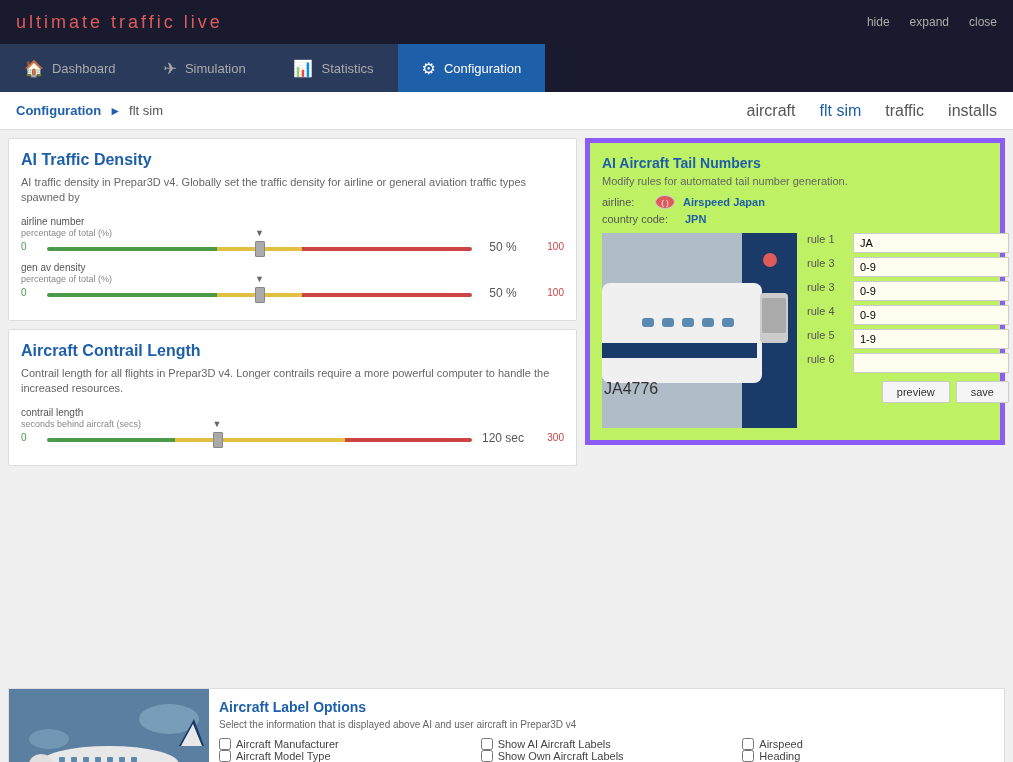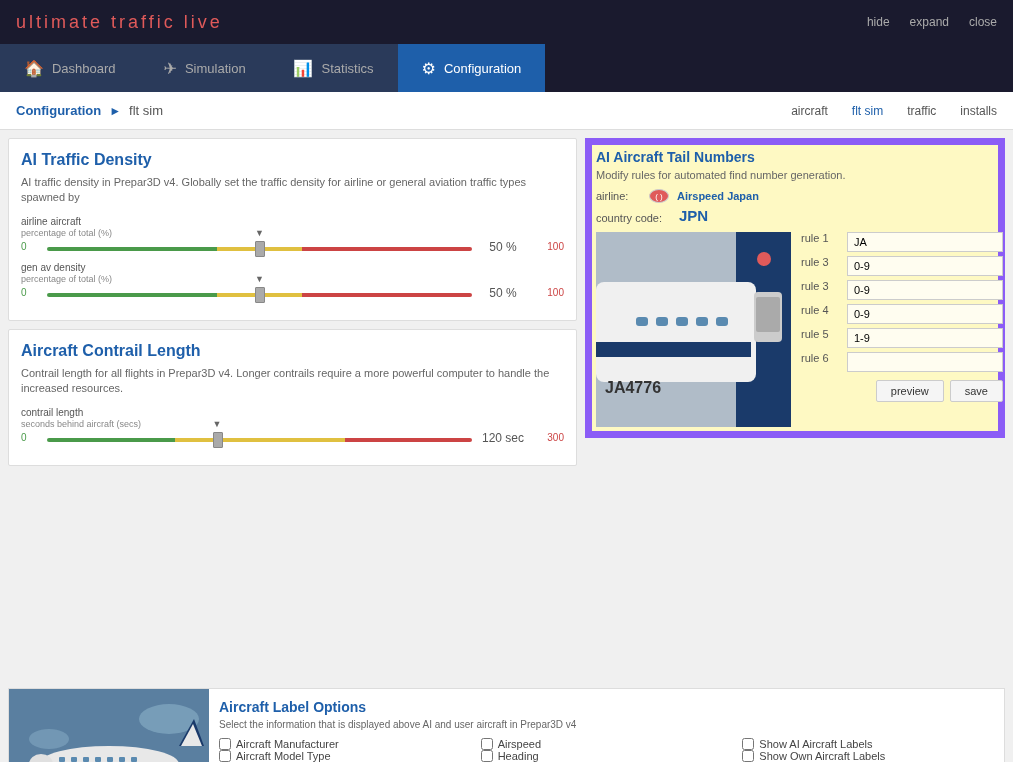--- a/index.html
+++ b/index.html
@@ -21,21 +21,21 @@
     
     .main-content { background: #f0f0f0; padding: 0; height: calc(762px - 44px - 48px); overflow: hidden; }
 
     
     .sub-header { background: #fff; padding: 8px 16px; display: flex; align-items: center; justify-content: space-between; border-bottom: 1px solid #ddd; height: 38px; }
     .breadcrumb { display: flex; align-items: center; gap: 8px; }
     .breadcrumb .crumb-active { color: #1e5faa; font-weight: bold; font-size: 13px; }
     .breadcrumb .arrow { color: #1e5faa; }
     .breadcrumb .crumb-current { color: #555; font-size: 13px; }
     .sub-nav { display: flex; gap: 24px; }
-    .sub-nav a { color: #555; font-size: 12px; text-decoration: none; cursor: pointer; }
+    .sub-nav a { color: #555; font-size: 16px; text-decoration: none; cursor: pointer; }
     .sub-nav a.active { color: #1e5faa; }
 
     
     .content-area { display: flex; gap: 8px; padding: 8px; height: calc(762px - 44px - 48px - 38px - 36px - 38px); }
 
     
     .left-panel { flex: 1; display: flex; flex-direction: column; gap: 8px; }
 
     
     .card { background: #fff; border: 1px solid #ddd; border-radius: 2px; padding: 12px; }
@@ -45,41 +45,41 @@
     
     .slider-row { margin-bottom: 8px; }
     .slider-label { color: #555; font-size: 10px; margin-bottom: 2px; }
     .slider-label-sub { color: #888; font-size: 9px; }
     .slider-min { color: #4a9a4a; font-size: 10px; min-width: 20px; }
     .slider-max { color: #cc4444; font-size: 10px; min-width: 30px; text-align: right; }
     .slider-value { color: #555; font-size: 12px; min-width: 50px; text-align: center; }
 
     
     .right-panel { width: 420px; display: flex; flex-direction: column; gap: 8px; }
-    .tail-card { background: #fef9c3; border: 7px solid #8b5cf6; padding: 4px; }
+    .tail-card { background: #bef264; border: 5px solid #8b5cf6; padding: 12px; }
     .tail-title { color: #1e5faa; font-size: 14px; font-weight: bold; margin-bottom: 4px; }
     .tail-desc { color: #666; font-size: 11px; margin-bottom: 8px; }
 
     .find-row { display: flex; align-items: center; gap: 8px; margin-bottom: 6px; }
     .find-label { color: #555; font-size: 11px; min-width: 35px; }
     .find-input { border: 1px solid #ccc; padding: 3px 8px; font-size: 11px; width: 90px; }
     .find-select { border: 1px solid #ccc; padding: 3px 8px; font-size: 11px; flex: 1; background: #fff; }
 
     .airline-row { display: flex; align-items: center; gap: 8px; margin-bottom: 4px; }
     .airline-label { color: #555; font-size: 11px; min-width: 45px; }
     .airline-logo { width: 20px; height: 14px; border-radius: 50%; background: #e05a5a; border: 1px solid #ccc; display: inline-flex; align-items: center; justify-content: center; font-size: 8px; color: white; }
     .airline-name { color: #1e5faa; font-size: 11px; font-weight: bold; }
 
     .country-row { display: flex; align-items: flex-end; gap: 8px; margin-bottom: 8px; }
     .country-label { color: #555; font-size: 11px; min-width: 75px; }
-    .country-code { color: #1e5faa; font-size: 15px; font-weight: bold; }
+    .country-code { color: #1e5faa; font-size: 11px; font-weight: bold; }
 
     .tail-body { display: flex; gap: 10px; }
     .aircraft-preview { width: 195px; height: 195px; background: #aab5c5; overflow: hidden; position: relative; flex-shrink: 0; }
-    .preview-label { position: absolute; bottom: 30px; left: 9px; color: #333; font-size: 16px; font-weight: bold; }
+    .preview-label { position: absolute; bottom: 30px; left: 2px; color: #333; font-size: 16px; font-weight: normal; }
     .preview-dot { position: absolute; top: 20px; right: 20px; width: 14px; height: 14px; background: #e05a5a; border-radius: 50%; }
 
     .rules-panel { flex: 1; display: flex; flex-direction: column; gap: 4px; }
     .rule-row { display: flex; gap: 6px; }
     .rule-label { color: #555; font-size: 11px; min-width: 40px; }
     .rule-input { border: 1px solid #ccc; padding: 3px 6px; font-size: 11px; flex: 1; background: #fffdf0; }
     .preview-save-row { display: flex; gap: 6px; justify-content: flex-end; margin-top: 4px; }
     .btn { padding: 4px 14px; border: 1px solid #ccc; background: #f5f5f5; cursor: pointer; font-size: 11px; color: #333; border-radius: 2px; }
 
     
@@ -154,21 +154,21 @@
   <div class="content-area">
 
     <div class="left-panel">
 
       <div class="card">
         <div class="card-title">AI Traffic Density</div>
         <div class="card-desc">AI traffic density in Prepar3D v4.  Globally set the traffic density for airline or general aviation traffic types spawned by</div>
 
         <div class="slider-row">
           <div class="slider-label">
-            <span>airline aircraft</span><br>
+            <span>airline number</span><br>
             <span class="slider-label-sub">percentage of total (%)</span>
           </div>
           <div class="slider-wrapper">
             <span class="slider-min">0</span>
             <div style="flex:1; position:relative;">
               <div style="position:absolute; top:-12px; left:50%; transform:translateX(-50%); color:#666; font-size:9px;">▼</div>
               <input type="range" class="range-input" min="0" max="100" value="50" style="width: 100%;">
             </div>
             <span class="slider-value">50 %</span>
             <span class="slider-max">100</span>
@@ -210,21 +210,21 @@
             <span class="slider-max">300</span>
           </div>
         </div>
       </div>
 
     </div>
 
     <div class="right-panel">
       <div class="tail-card">
         <div class="tail-title">AI Aircraft Tail Numbers</div>
-        <div class="tail-desc">Modify rules for automated find number generation.</div>
+        <div class="tail-desc">Modify rules for automated tail number generation.</div>
 
 
         <div class="airline-row">
           <span class="airline-label">airline:</span>
           <span class="airline-logo">( )</span>
           <span class="airline-name">Airspeed Japan</span>
         </div>
 
         <div class="country-row">
           <span class="country-label">country code:</span>
@@ -345,38 +345,38 @@
             <div class="checkbox-item">
               <input type="checkbox" style="">
               <span>Aircraft Model Type</span>
             </div>
 
           </div>
 
           <div>
             <div class="checkbox-item">
               <input type="checkbox" style="">
+              <span>Show AI Aircraft Labels</span>
+            </div>
+            <div class="checkbox-item">
+              <input type="checkbox" style="">
+              <span>Show Own Aircraft Labels</span>
+            </div>
+
+          </div>
+
+          <div>
+            <div class="checkbox-item">
+              <input type="checkbox" style="">
               <span>Airspeed</span>
             </div>
             <div class="checkbox-item">
               <input type="checkbox" style="">
               <span>Heading</span>
             </div>
 
           </div>
-
-          <div>
-            <div class="checkbox-item">
-              <input type="checkbox" style="">
-              <span>Show AI Aircraft Labels</span>
-            </div>
-            <div class="checkbox-item">
-              <input type="checkbox" style="">
-              <span>Show Own Aircraft Labels</span>
-            </div>
-
-          </div>
         </div>
       </div>
     </div>
   </div>
 
 </div>
 
 </body></html>

